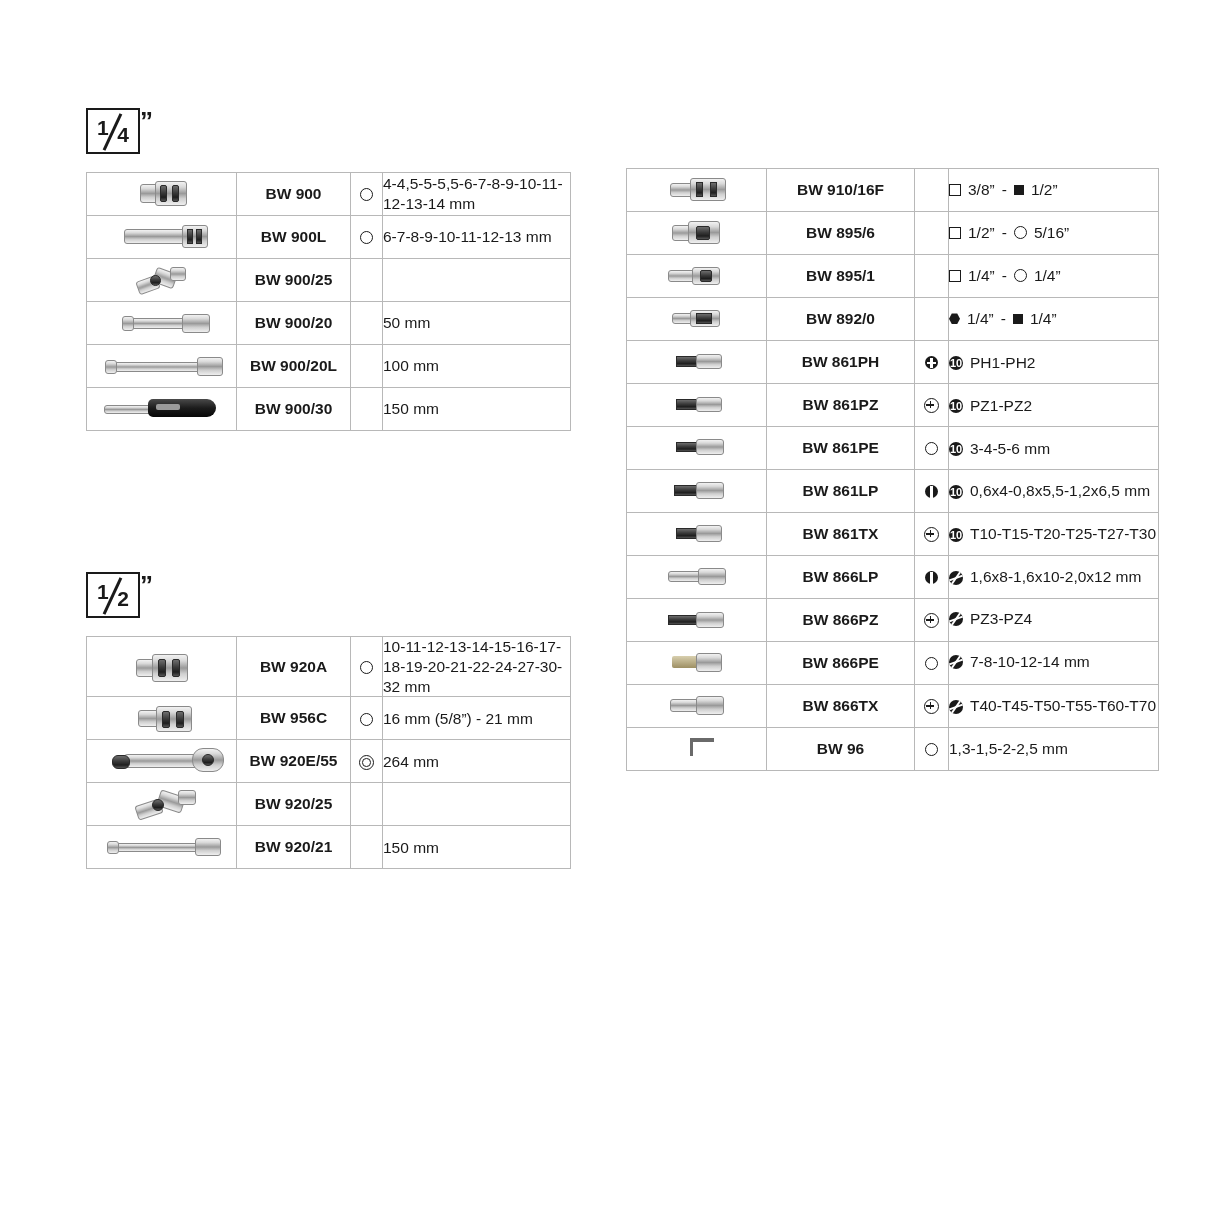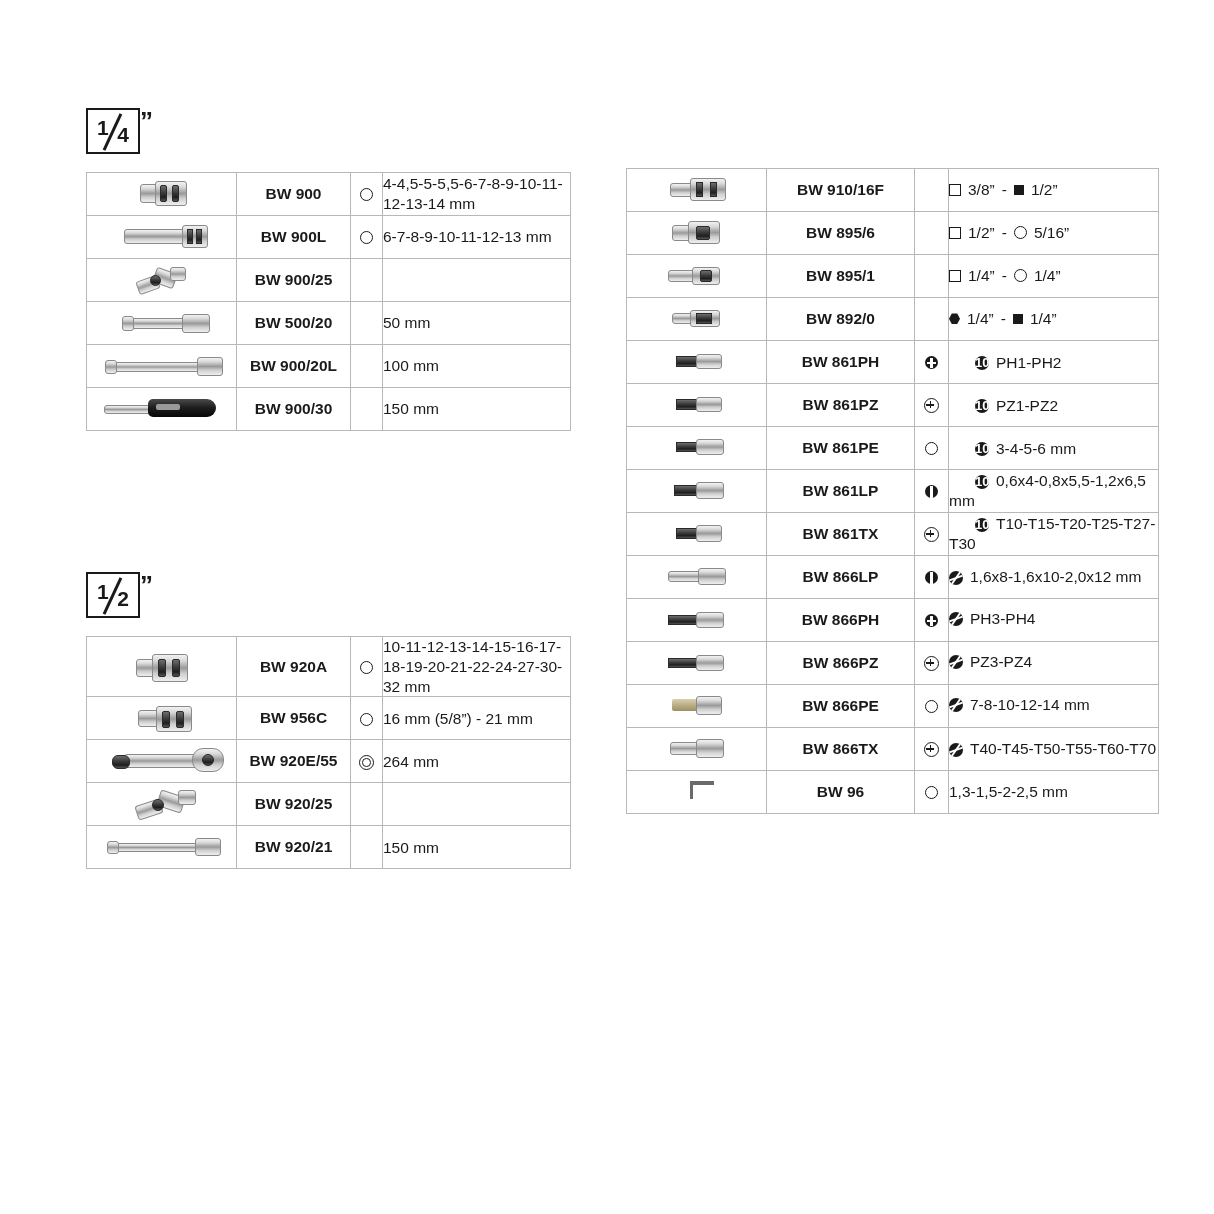--- a/index.html
+++ b/index.html
@@ -191,25 +191,24 @@
     position: absolute;
     left: 5.3px; top: 0.6px;
     width: 2.4px; height: 11.8px;
     background: #ffffff;
   }
   .gl-bit10 {
     width: 14px; height: 14px;
     border-radius: 50%;
     background: #1a1a1a;
     color: #ffffff;
-    font-size: 13px;
+    font-size: 11px;
     font-weight: bold;
     text-align: center;
     line-height: 14px;
-    margin-left: 26px;
   }
   .gl-bit6 {
     width: 14px; height: 14px;
     border-radius: 50%;
     background: #1a1a1a;
     position: relative;
   }
   .gl-bit6:before {
     content: "";
     position: absolute;
@@ -323,21 +322,21 @@
         <td class="c-desc"></td>
       </tr>
       <tr>
         <td class="c-img">
           <span class="tool" style="height:28px;width:120px;">
             <i class="metal rnd" style="left:26px;top:11px;width:58px;height:9px;"></i>
             <i class="metal rnd" style="left:80px;top:7px;width:26px;height:17px;"></i>
             <i class="metal rnd" style="left:20px;top:9px;width:10px;height:13px;"></i>
           </span>
         </td>
-        <td class="c-code">BW 500/20</td>
+        <td class="c-code">BW 900/20</td>
         <td class="c-sym"></td>
         <td class="c-desc">50 mm</td>
       </tr>
       <tr>
         <td class="c-img">
           <span class="tool" style="height:28px;width:130px;">
             <i class="metal rnd" style="left:14px;top:12px;width:92px;height:8px;"></i>
             <i class="metal rnd" style="left:100px;top:7px;width:24px;height:17px;"></i>
             <i class="metal rnd" style="left:8px;top:10px;width:10px;height:12px;"></i>
           </span>
@@ -625,44 +624,28 @@
             <i class="metal rnd" style="left:56px;top:5px;width:26px;height:15px;"></i>
           </span>
         </td>
         <td class="c-code">BW 866LP</td>
         <td class="c-sym"><span class="gl gl-slot"></span></td>
         <td class="c-desc">
           <span class="gl gl-bit6" style="margin-right:7px;"></span><span>1,6x8-1,6x10-2,0x12 mm</span>
         </td>
       </tr>
 
+
       <tr>
         <td class="c-img">
           <span class="tool" style="height:22px;width:110px;">
             <i class="dark" style="left:26px;top:8px;width:30px;height:8px;"></i>
             <i class="metal rnd" style="left:54px;top:5px;width:26px;height:14px;"></i>
           </span>
         </td>
-        <td class="c-code">BW 866PH</td>
-        <td class="c-sym"><span class="gl gl-ph"></span></td>
-        <td class="c-desc">
-          <span class="sym-pair">
-            <span class="gl gl-bit6"></span>
-            <span>PH3-PH4</span>
-          </span>
-        </td>
-      </tr>
-
-      <tr>
-        <td class="c-img">
-          <span class="tool" style="height:22px;width:110px;">
-            <i class="dark" style="left:26px;top:8px;width:30px;height:8px;"></i>
-            <i class="metal rnd" style="left:54px;top:5px;width:26px;height:14px;"></i>
-          </span>
-        </td>
         <td class="c-code">BW 866PZ</td>
         <td class="c-sym"><span class="gl gl-pz"></span></td>
         <td class="c-desc">
           <span class="sym-pair">
             <span class="gl gl-bit6"></span>
             <span>PZ3-PZ4</span>
           </span>
         </td>
       </tr>
 

